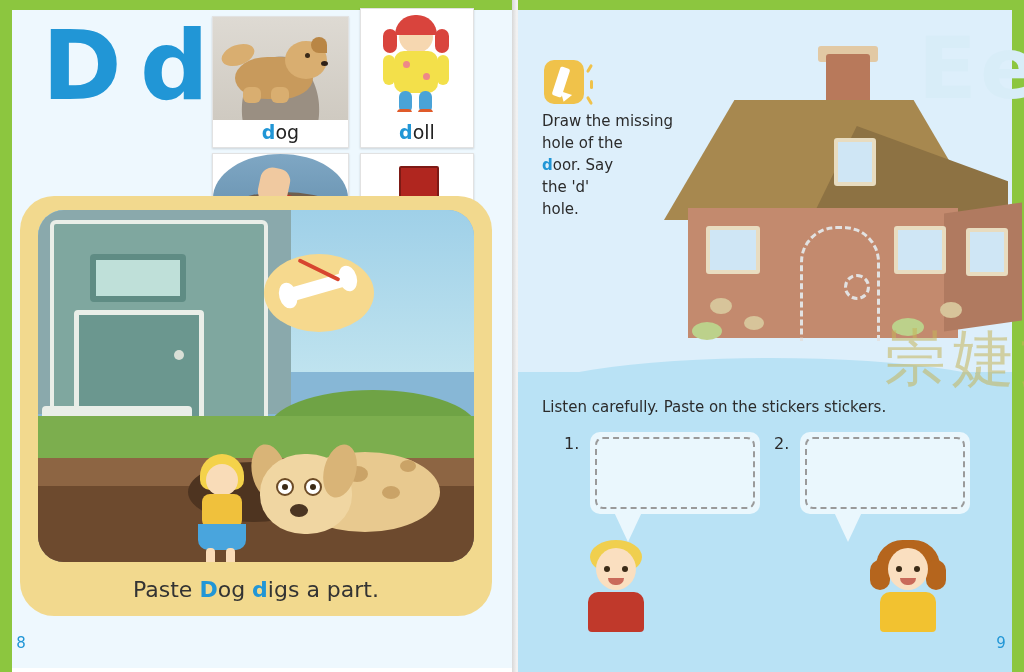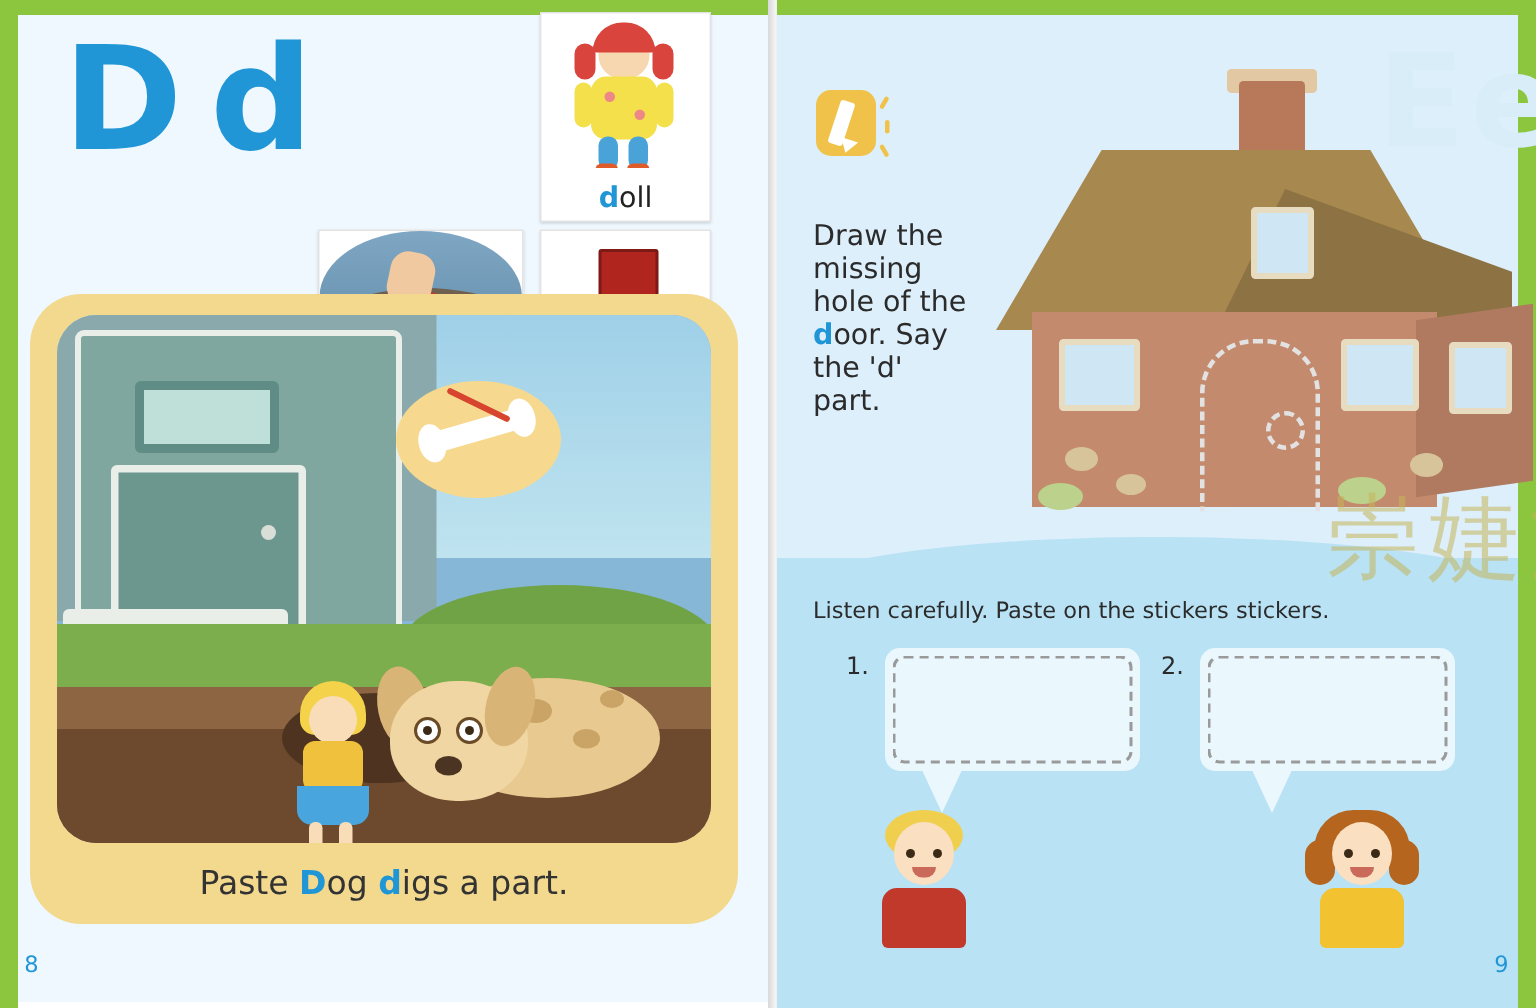--- a/index.html
+++ b/index.html
@@ -122,21 +122,21 @@
   .right-edge{position:absolute;right:0;top:0;width:12px;height:672px;background:#8cc63f;}
   .right-edge-top{position:absolute;left:0;top:0;width:506px;height:10px;background:#8cc63f;}
 
   .act-tab{position:absolute;left:190px;top:0px;width:188px;height:44px;background:#9ccb4a;border-radius:0 0 24px 24px;color:#ffffff;font-size:23px;display:flex;align-items:center;justify-content:center;font-family:"DejaVu Sans",sans-serif;}
 
   .pencil-badge{position:absolute;left:26px;top:60px;width:40px;height:44px;background:#f0c24a;border-radius:10px;}
   .pencil-shape{position:absolute;left:12px;top:7px;width:10px;height:30px;background:#fff;border-radius:2px;transform:rotate(18deg);}
   .pencil-tip{position:absolute;left:15px;top:33px;width:0;height:0;border-left:6px solid transparent;border-right:6px solid transparent;border-top:9px solid #fff;transform:rotate(18deg);}
   .badge-line{position:absolute;background:#f0c24a;width:3px;height:9px;border-radius:2px;}
 
-  .instr{position:absolute;left:24px;top:110px;width:150px;font-size:19px;line-height:22px;color:#2b2b2b;font-family:"DejaVu Sans",sans-serif;margin-top:36px;}
+  .instr{position:absolute;left:24px;top:110px;width:150px;font-size:15px;line-height:22px;color:#2b2b2b;font-family:"DejaVu Sans",sans-serif;}
   .instr b{color:#2196d6;font-weight:bold;}
 
   
   .house{position:absolute;left:130px;top:30px;width:380px;height:320px;}
   .h-roof{position:absolute;left:16px;top:70px;width:320px;height:120px;background:#a7884f;clip-path:polygon(0% 100%,22% 0%,78% 0%,100% 100%);}
   .h-roof2{position:absolute;left:150px;top:96px;width:210px;height:120px;background:#8d7243;clip-path:polygon(0% 100%,28% 0%,100% 46%,100% 100%);}
   .h-wall{position:absolute;left:40px;top:178px;width:270px;height:130px;background:#c38a6e;}
   .h-wall2{position:absolute;left:296px;top:178px;width:78px;height:118px;background:#b07a60;transform:skewY(-8deg);}
   .h-chimney{position:absolute;left:178px;top:24px;width:44px;height:60px;background:#b8795b;border-radius:3px;}
   .h-chim-top{position:absolute;left:170px;top:16px;width:60px;height:16px;background:#e2c9a4;border-radius:3px;}
@@ -179,20 +179,35 @@
     <div class="left-bg"></div>
     <div class="green-edge"></div>
     <div class="green-edge-top"></div>
     <div class="left-white-band"></div>
 
     <div class="bigD">D</div>
     <div class="bigd">d</div>
 
     <div class="cards">
 
+      <div class="card c1">
+        <div class="pic">
+          <div class="dogpic">
+            <div class="dog-tail"></div>
+            <div class="dog-body"></div>
+            <div class="dog-leg" style="left:30px"></div>
+            <div class="dog-leg" style="left:58px"></div>
+            <div class="dog-head"></div>
+            <div class="dog-ear"></div>
+            <div class="dog-eye"></div>
+            <div class="dog-nose"></div>
+          </div>
+        </div>
+        <div class="label"><b>d</b><span>og</span></div>
+      </div>
 
       <div class="card c2">
         <div class="pic">
           <div class="dollpic">
             <div class="doll-pig-l"></div>
             <div class="doll-pig-r"></div>
             <div class="doll-head"></div>
             <div class="doll-hair"></div>
             <div class="doll-arm" style="left:22px"></div>
             <div class="doll-arm" style="left:76px"></div>
@@ -313,21 +328,21 @@
     </div>
     <div class="badge-line" style="left:70px;top:64px;transform:rotate(30deg);"></div>
     <div class="badge-line" style="left:72px;top:80px;"></div>
     <div class="badge-line" style="left:70px;top:96px;transform:rotate(-30deg);"></div>
 
     <div class="instr">
       <span>Draw the missing</span><br>
       <span>hole of the</span><br>
       <b>d</b><span>oor. Say</span><br>
       <span>the 'd'</span><br>
-      <span>part.</span>
+      <span>hole.</span>
     </div>
 
     <div class="house">
       <div class="h-chim-top"></div>
       <div class="h-chimney"></div>
       <div class="h-roof"></div>
       <div class="h-roof2"></div>
       <div class="h-wall"></div>
       <div class="h-wall2"></div>
       <div class="h-win" style="left:58px;top:196px;width:46px;height:40px;"></div>

